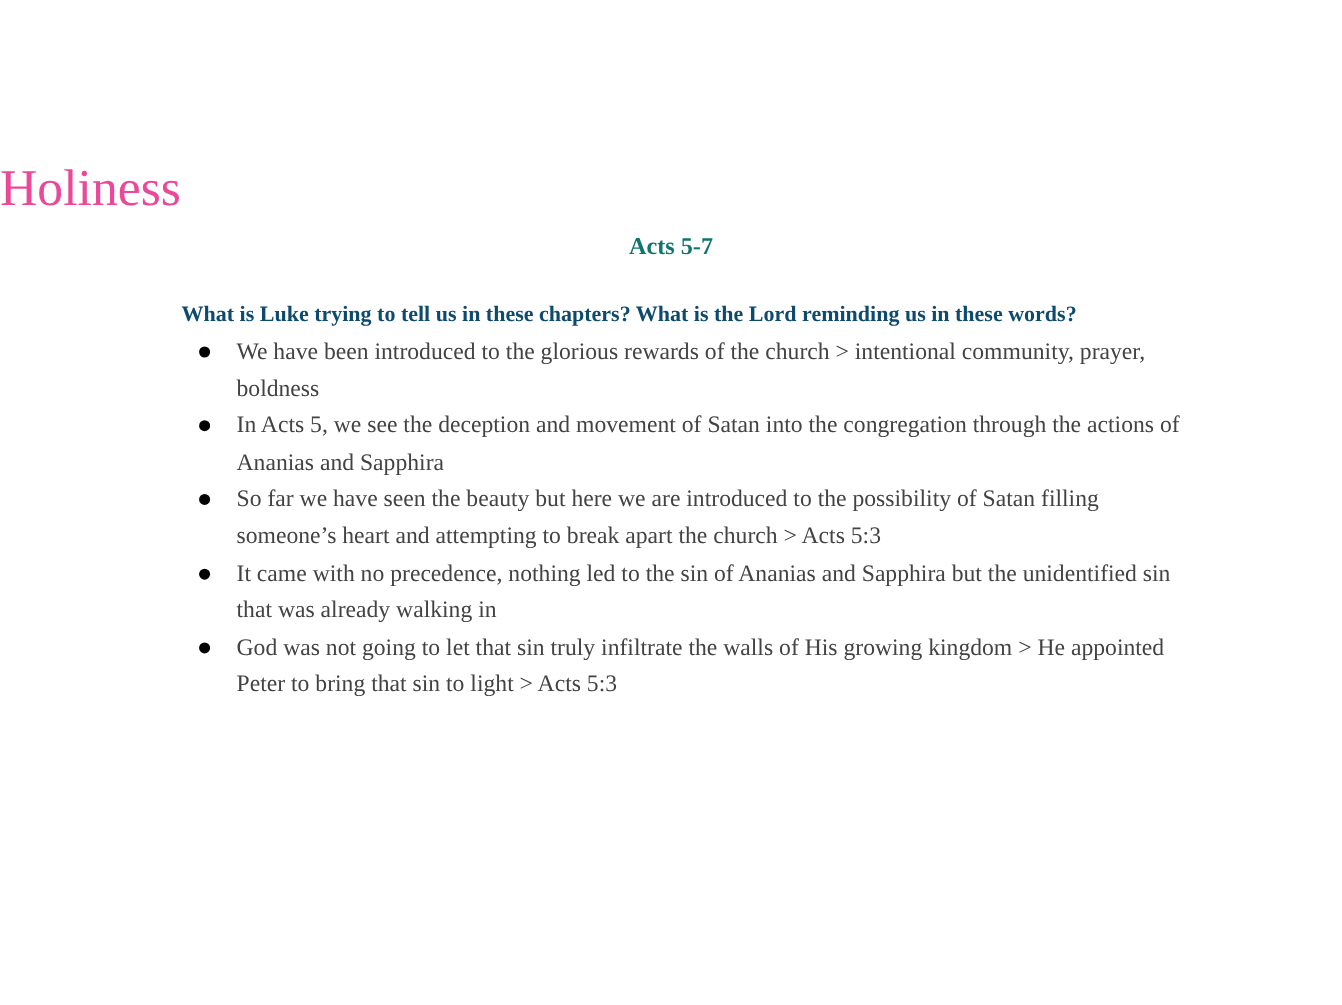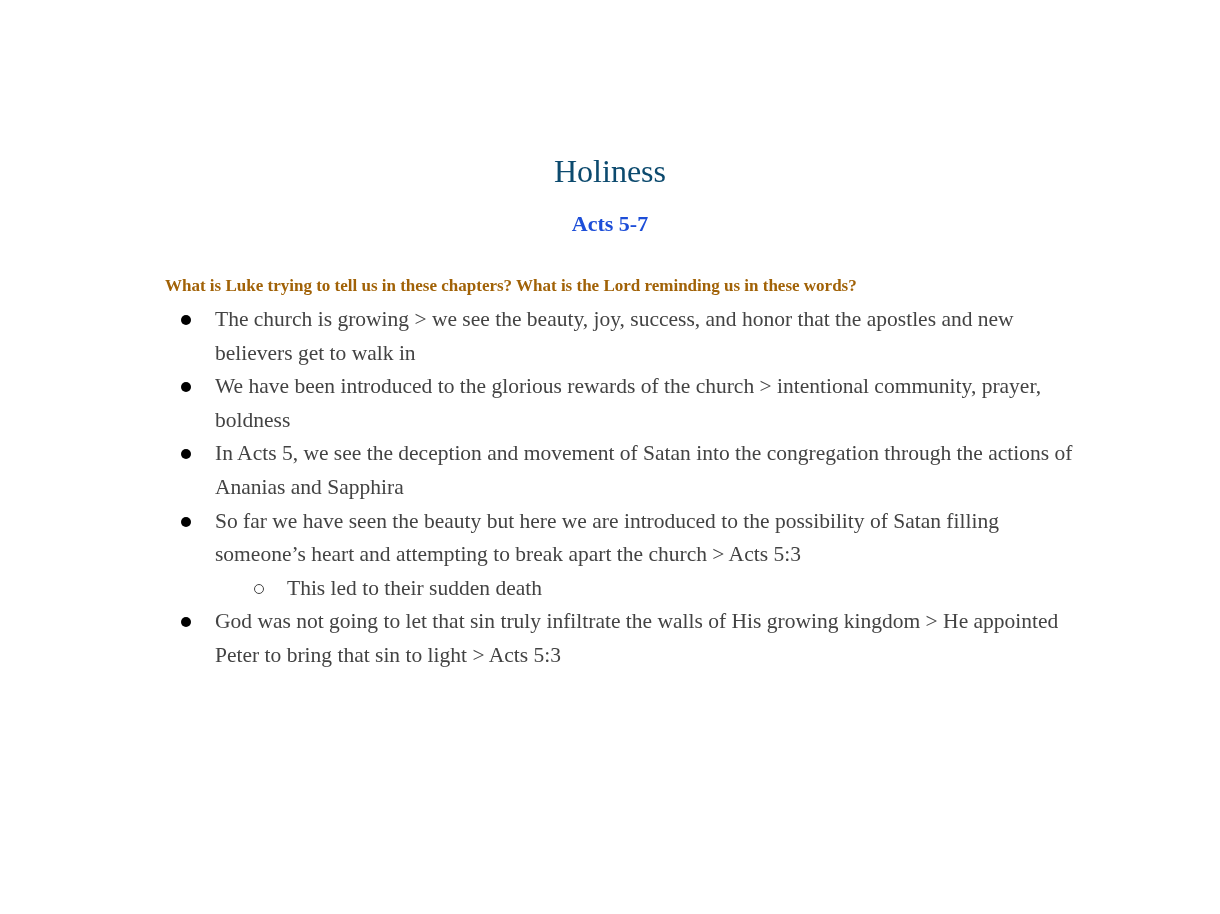--- a/index.html
+++ b/index.html
@@ -19,47 +19,47 @@
       left: 0;
       top: 0;
       width: 1220px;
       height: 914px;
     }
     .title {
       position: absolute;
       top: 143px;
       left: 0;
       width: 1220px;
-      text-align: center;
-      font-size: 32px;
+      text-align: left;
+      font-size: 47px;
       line-height: 56px;
-      color: #0c4a6e;
+      color: #ec4899;
       font-weight: normal;
       margin: 0;
     }
     .subtitle {
       position: absolute;
       top: 209px;
       left: 0;
       width: 1220px;
       text-align: center;
       font-size: 22px;
       line-height: 30px;
-      color: #1d4ed8;
+      color: #0f766e;
       margin: 0;
     }
     .question {
       position: absolute;
       top: 271px;
       left: 165px;
       width: 920px;
-      font-size: 17px;
+      font-size: 20px;
       line-height: 30px;
       font-weight: bold;
-      color: #a16207;
+      color: #0c4a6e;
       margin: 0;
       white-space: nowrap;
     }
     .list {
       position: absolute;
       top: 303px;
       left: 165px;
       width: 920px;
       margin: 0;
       padding: 0;
@@ -100,36 +100,32 @@
 <body>
 
 <div class="page">
   <h1 class="title">Holiness</h1>
   <h2 class="subtitle">Acts 5-7</h2>
   <p class="question">What is Luke trying to tell us in these chapters? What is the Lord reminding us in these words?</p>
 
   <ul class="list">
     <li class="item">
       <span class="bullet"></span>
-      <span class="text">The church is growing &gt; we see the beauty, joy, success, and honor that the apostles and new believers get to walk in</span>
-    </li>
-    <li class="item">
-      <span class="bullet"></span>
       <span class="text">We have been introduced to the glorious rewards of the church &gt; intentional community, prayer, boldness</span>
     </li>
     <li class="item">
       <span class="bullet"></span>
       <span class="text">In Acts 5, we see the deception and movement of Satan into the congregation through the actions of Ananias and Sapphira</span>
     </li>
     <li class="item">
       <span class="bullet"></span>
       <span class="text">So far we have seen the beauty but here we are introduced to the possibility of Satan filling someone’s heart and attempting to break apart the church &gt; Acts 5:3</span>
     </li>
-    <li class="item sub">
+    <li class="item">
       <span class="bullet"></span>
-      <span class="text">This led to their sudden death</span>
+      <span class="text">It came with no precedence, nothing led to the sin of Ananias and Sapphira but the unidentified sin that was already walking in</span>
     </li>
     <li class="item">
       <span class="bullet"></span>
       <span class="text">God was not going to let that sin truly infiltrate the walls of His growing kingdom &gt; He appointed Peter to bring that sin to light &gt; Acts 5:3</span>
     </li>
   </ul>
 </div>
 
 </body></html>

